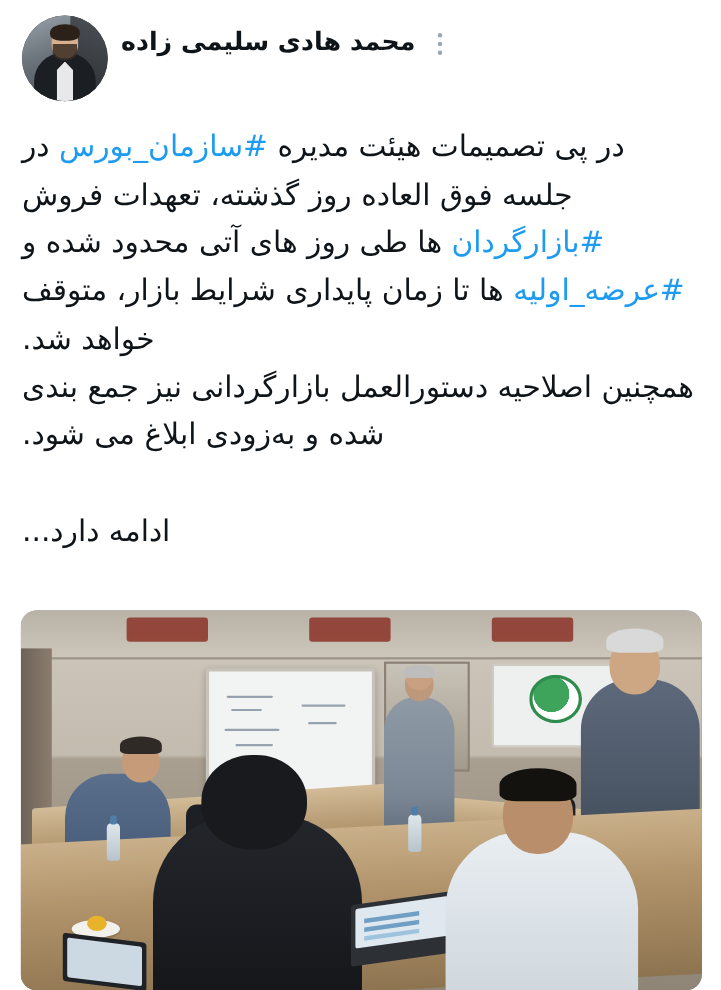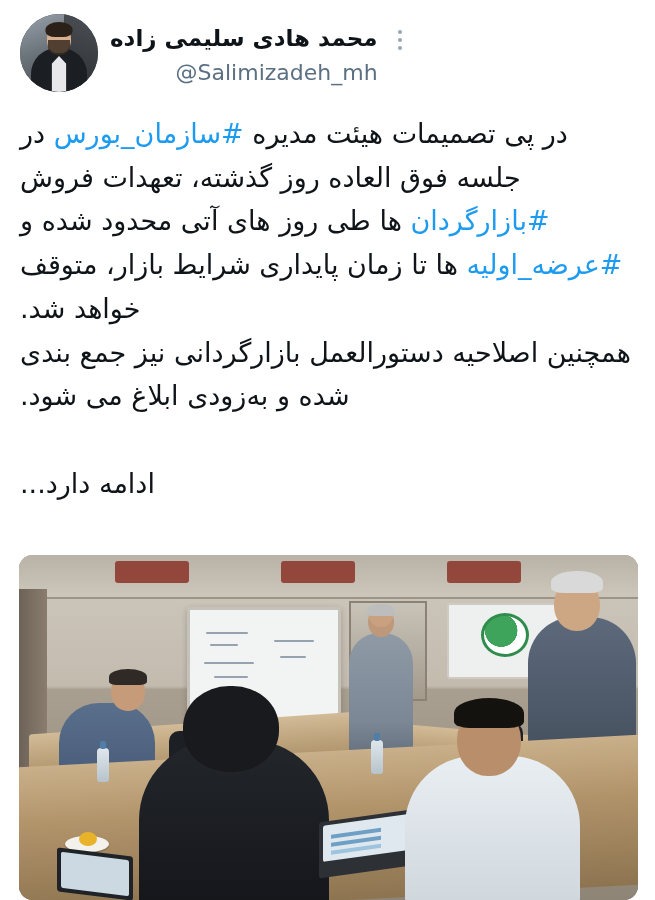--- a/index.html
+++ b/index.html
@@ -378,21 +378,20 @@
       <div class="bg-right"></div>
       <div class="body"></div>
       <div class="shirt"></div>
       <div class="head"></div>
       <div class="beard"></div>
       <div class="hair"></div>
     </div>
 
     <div class="name-block">
       <div class="display-name">محمد هادی سلیمی زاده</div>
-      <div class="handle">@Salimizadeh_mh</div>
     </div>
 
     <div class="more-icon">
       <span></span>
       <span></span>
       <span></span>
     </div>
 
   </div>
 

